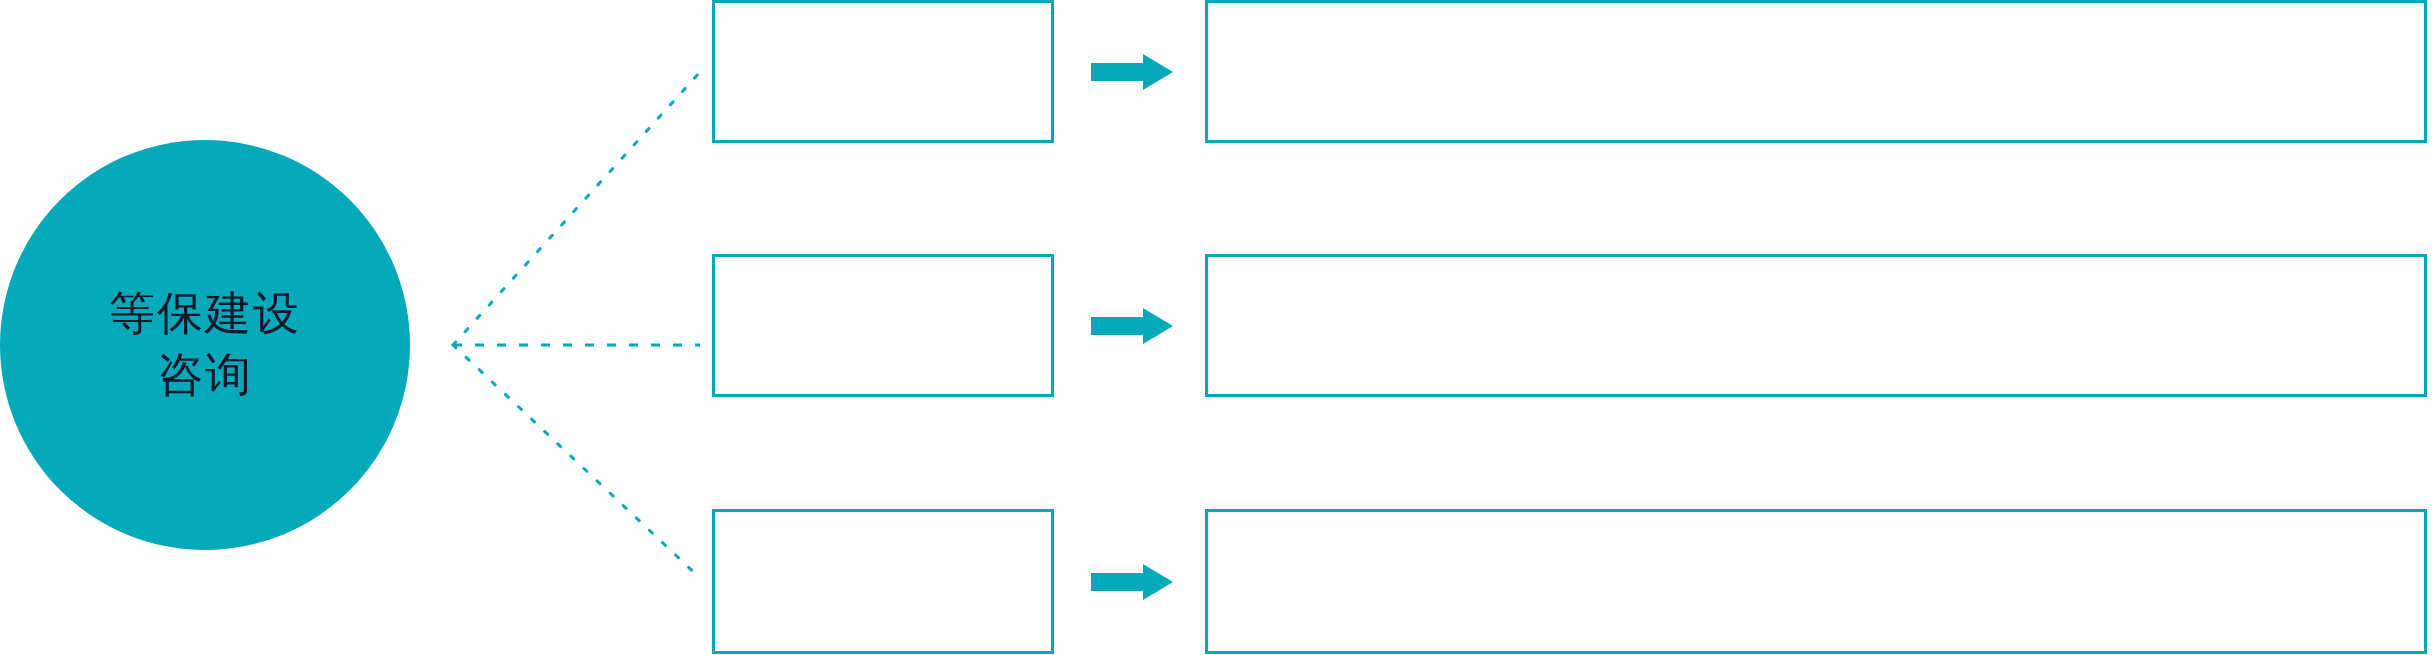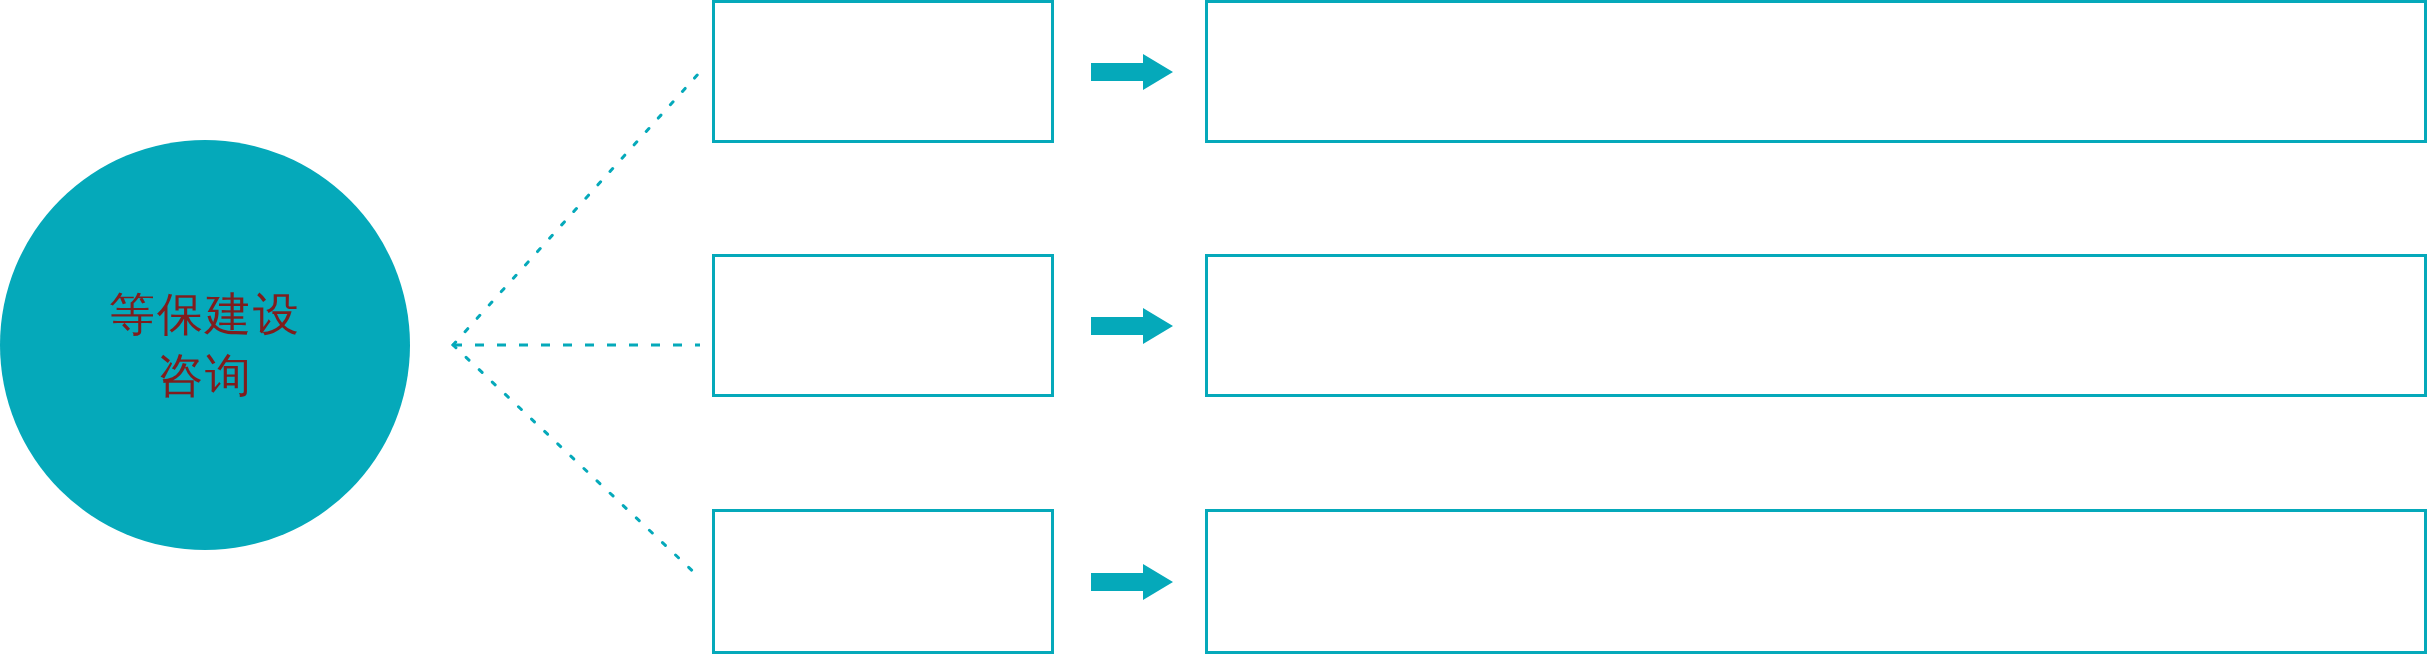--- a/index.html
+++ b/index.html
@@ -29,27 +29,28 @@
     height: 410px;
     border-radius: 50%;
     background: var(--accent, #05a9ba);
     display: flex;
     flex-direction: column;
     align-items: center;
     justify-content: center;
     box-sizing: border-box;
   }
   .hub-label {
-    color: #7f1d1d;
+    color: #0f172a;
     font-size: 46px;
     line-height: 1.32;
     letter-spacing: 2px;
     text-align: center;
     font-weight: 300;
     white-space: pre;
+    font-family: Liberation Serif, serif;
   }
 
   
   .connectors {
     position: absolute;
     left: 0;
     top: 0;
     width: 2434px;
     height: 655px;
     pointer-events: none;

